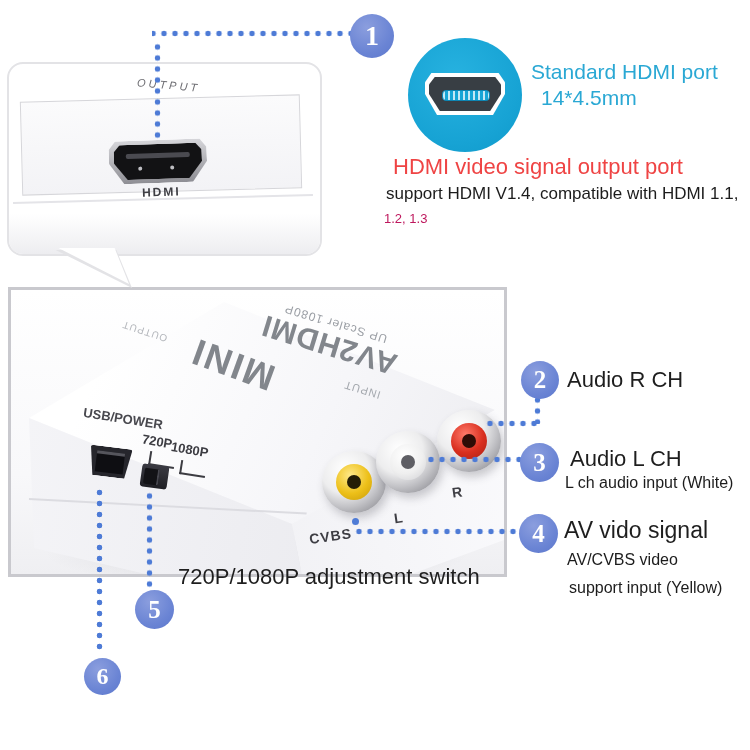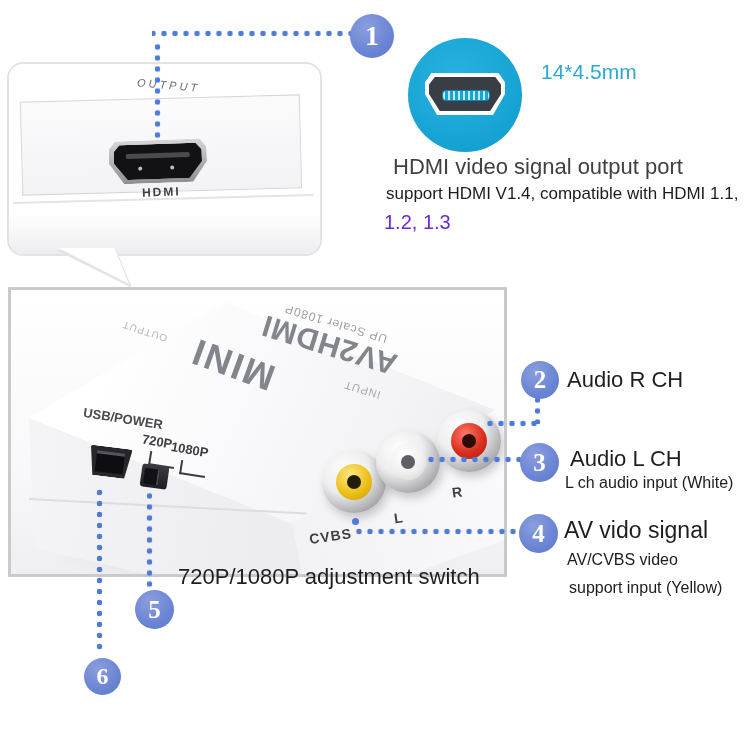--- a/index.html
+++ b/index.html
@@ -106,23 +106,23 @@
                background:radial-gradient(circle at 42% 35%,#27b2e0,#17a3d4 65%,#0f99ca);z-index:2;}
   .ci-outer{left:17px;top:35px;width:80px;height:42px;background:#fff;
             clip-path:polygon(8% 0,92% 0,100% 22%,100% 50%,85% 100%,15% 100%,0 50%,0 22%);}
   .ci-inner{left:4px;top:4px;width:72px;height:34px;background:#383e44;
             clip-path:polygon(8% 0,92% 0,100% 22%,100% 50%,85% 100%,15% 100%,0 50%,0 22%);}
   .ci-slot{left:13px;top:13px;width:46px;height:9px;border-radius:4px;background:#17a5d6;
            border:1px solid #0e86b4;
            background-image:repeating-linear-gradient(90deg,rgba(255,255,255,.75) 0 2px,rgba(255,255,255,0) 2px 5px);}
   .cyan-title{left:531px;top:59px;width:205px;font-size:21px;line-height:26px;color:#2aa8d4;z-index:4;}
   .cyan-title .l2{padding-left:10px;}
-  .h-heading{left:393px;top:154px;font-size:22px;color:#404040;z-index:4;}
+  .h-heading{left:393px;top:154px;font-size:22px;color:#ef4444;z-index:4;}
   .h-desc1{left:386px;top:184px;font-size:17px;color:#1c1c1c;z-index:4;}
-  .h-desc2{left:384px;top:211px;font-size:20px;color:#6d28d9;z-index:4;}
+  .h-desc2{left:384px;top:211px;font-size:13px;color:#be185d;z-index:4;}
 
   
   .ann-title{font-size:22px;color:#1e1e1e;z-index:4;}
   .ann-desc{font-size:16px;color:#1c1c1c;z-index:4;}
   .a2t{left:567px;top:367px;} .a2d{left:564px;top:403px;}
   .a3t{left:570px;top:446px;} .a3d{left:565px;top:474px;}
   .a4t{left:564px;top:517px;font-size:23px;} .a4d1{left:567px;top:551px;} .a4d2{left:569px;top:579px;}
   .a5t{left:178px;top:564px;} .a6t{left:131px;top:664px;}
 </style>
 </head>
@@ -207,20 +207,21 @@
   <div class="abs badge badge6">6</div>
 
   <div class="abs cyan-circle">
     <div class="abs ci-outer">
       <div class="abs ci-inner">
         <div class="abs ci-slot"></div>
       </div>
     </div>
   </div>
   <div class="abs cyan-title">
+    <div class="l1">Standard HDMI port</div>
     <div class="l2">14*4.5mm</div>
   </div>
   <div class="abs h-heading">HDMI video signal output port</div>
   <div class="abs h-desc1">support HDMI V1.4, compatible with HDMI 1.1,</div>
   <div class="abs h-desc2">1.2, 1.3</div>
 
   <div class="abs ann-title a2t">Audio R CH</div>
   <div class="abs ann-title a3t">Audio L CH</div>
   <div class="abs ann-desc a3d">L ch audio input (White)</div>
   <div class="abs ann-title a4t">AV vido signal</div>

